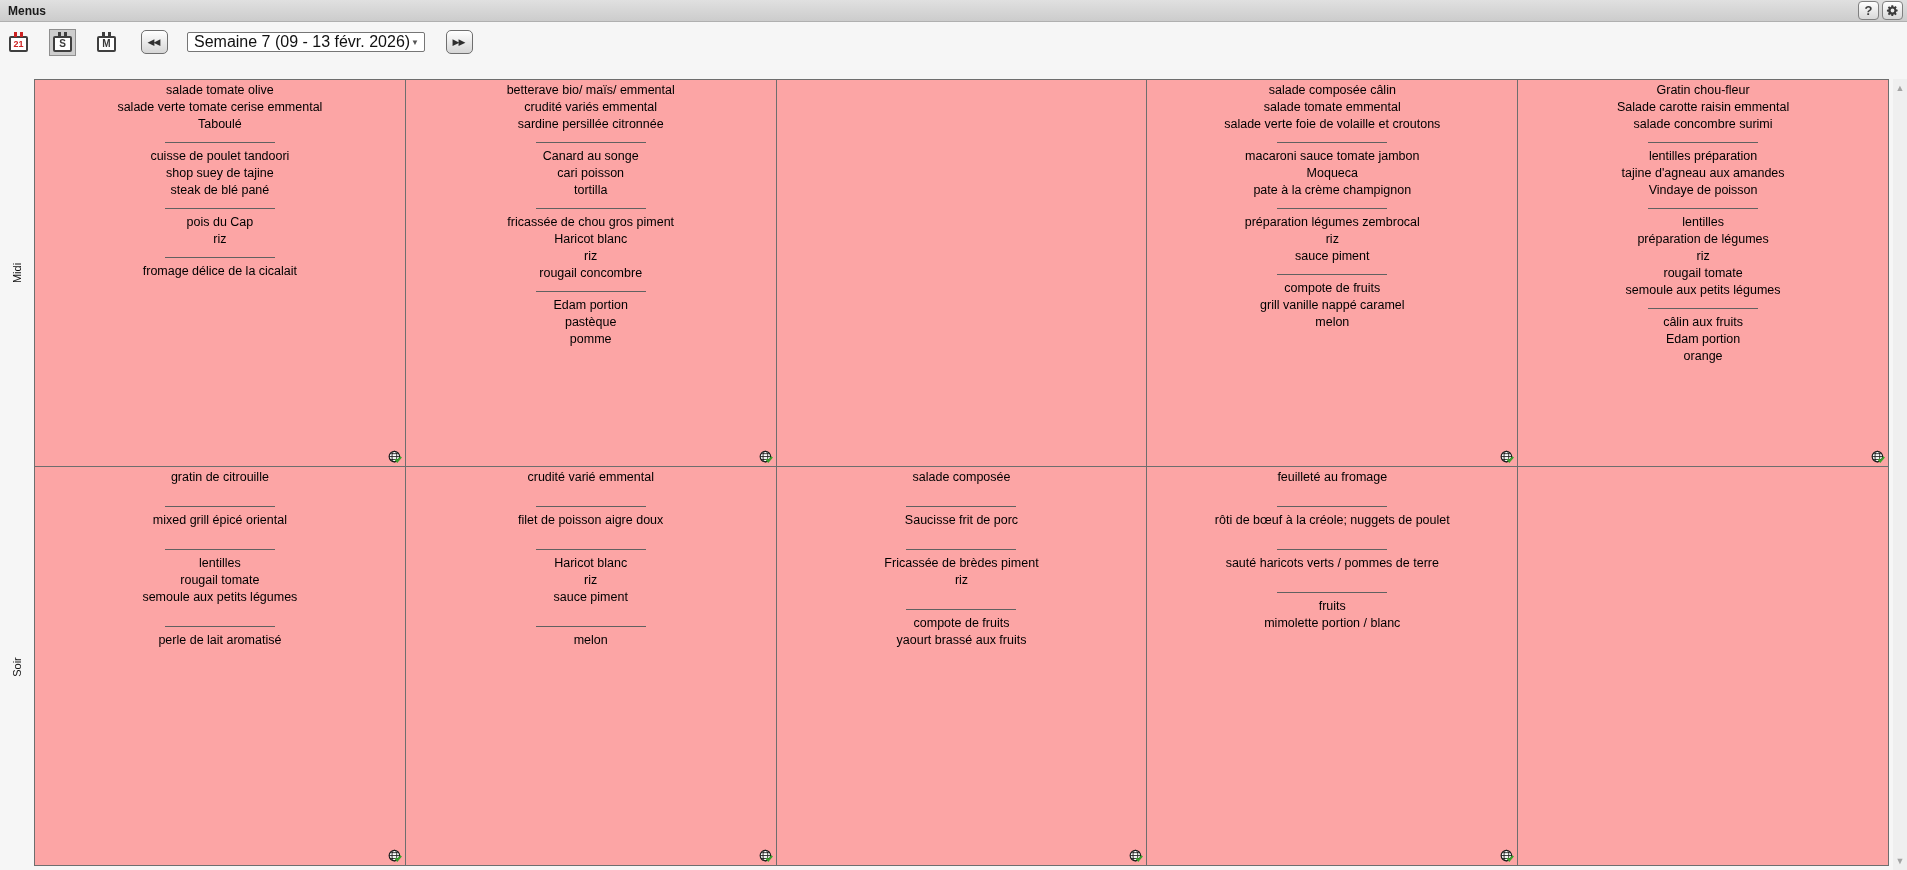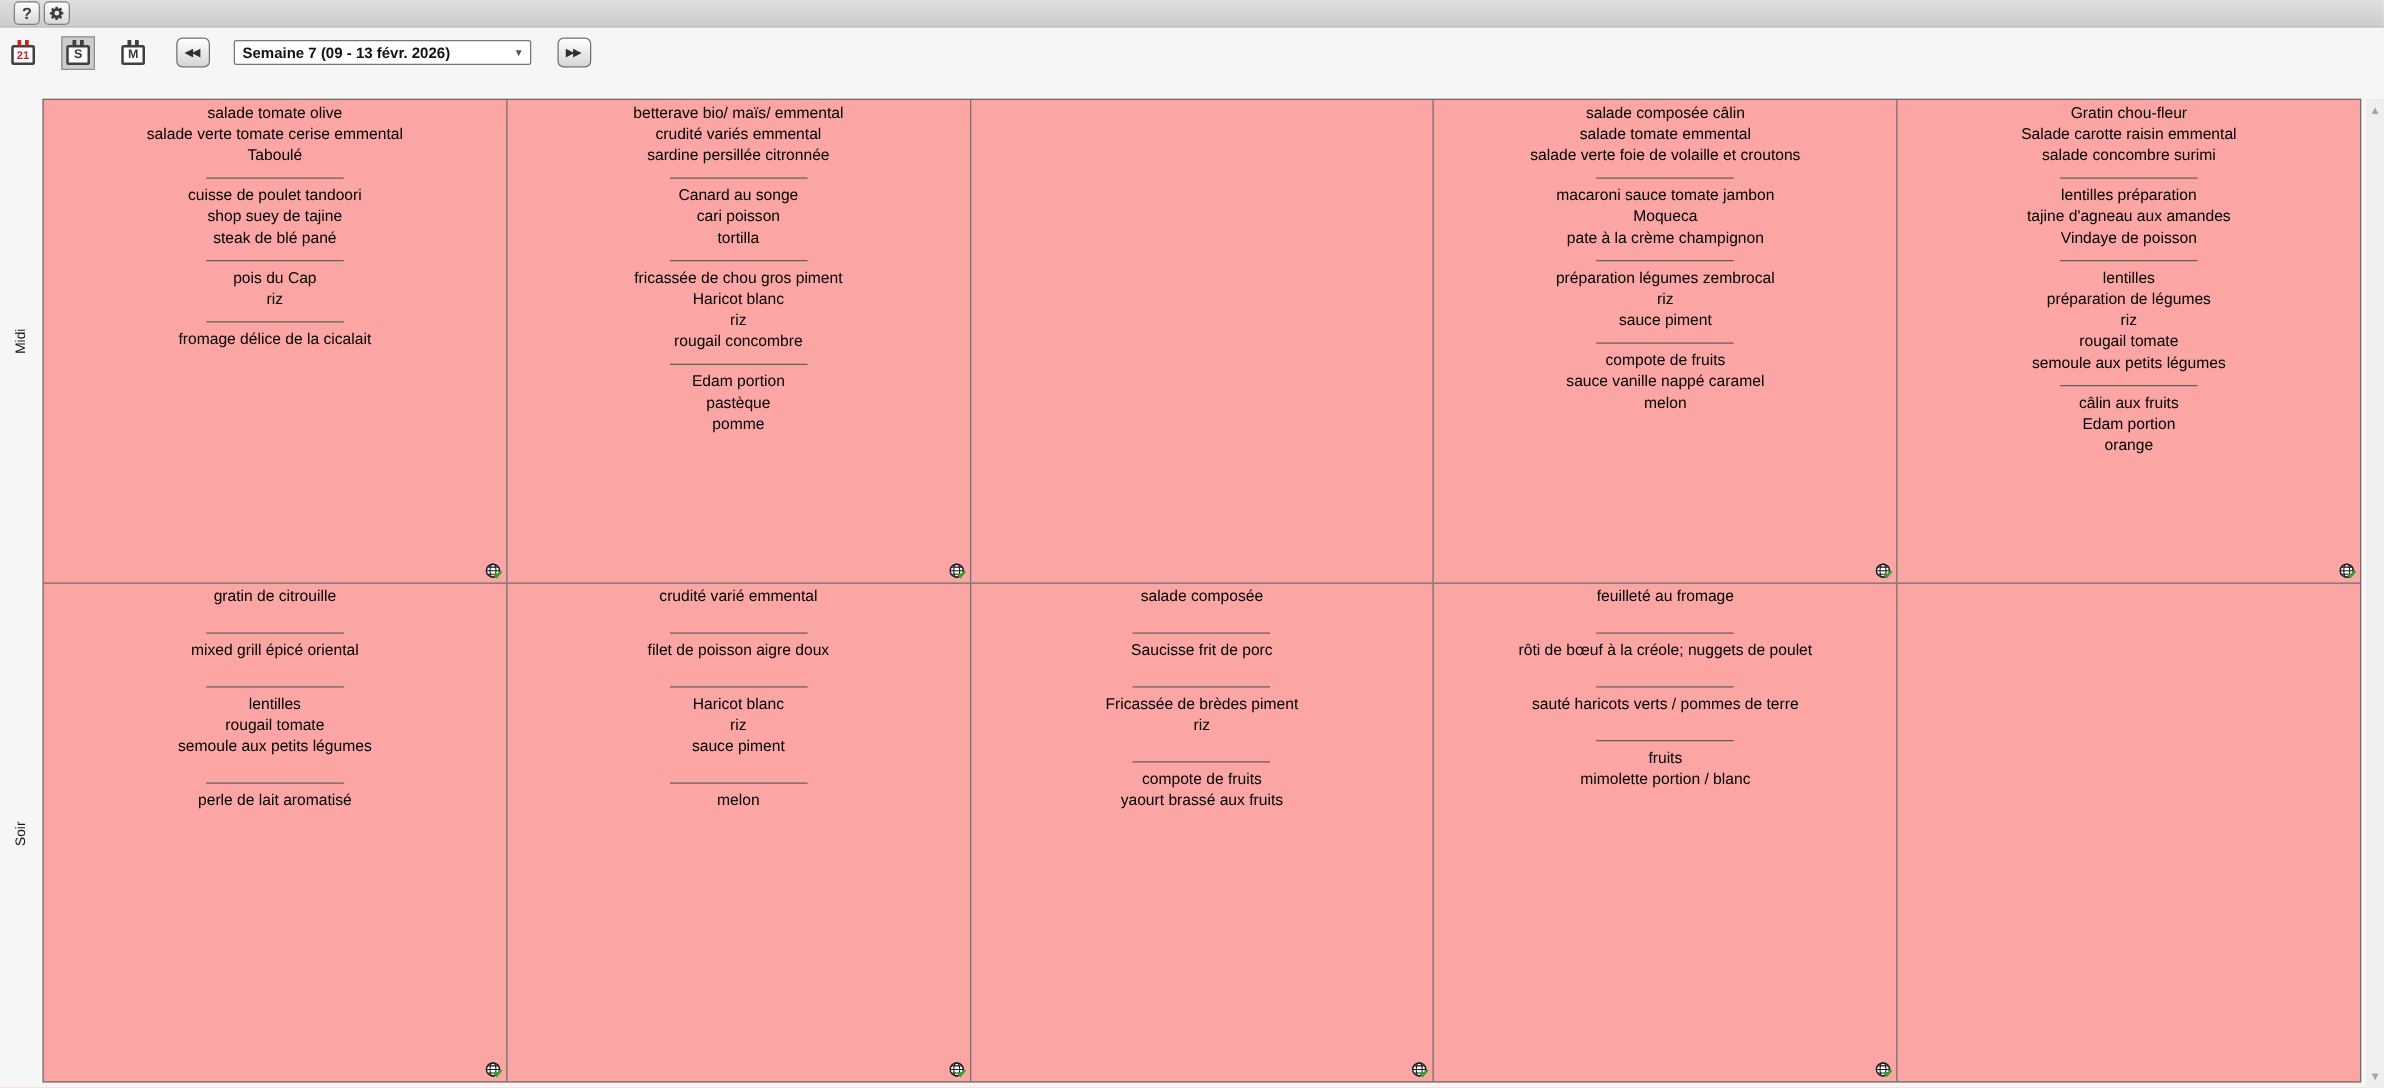--- a/index.html
+++ b/index.html
@@ -27,21 +27,21 @@
   .cal .ring { position:absolute; top:-6px; width:3px; height:5px; background:#3f3f3f; }
   .cal .ring.l { left:3px; } .cal .ring.r { right:3px; }
   .cal-label { font-size:10px; font-weight:bold; color:#3a3a3a; line-height:1; }
   .cal.red .cal-label { color:#cc2222; font-size:9px; }
   .cal.red .ring { background:#cc2222; }
   .nav-btn { height:24px; min-width:27px; border:1px solid #6f6f6f; border-radius:5px;
              background:linear-gradient(#ffffff,#d6d6d6); color:#2f2f2f; font-size:9px;
              letter-spacing:-1px; padding:0 5px 0 3px; margin-left:4px; font-family:inherit; }
   .dropdown { width:238px; height:20px; margin-left:2px; border:1px solid #767676; border-radius:2px;
               background:#fff; display:flex; align-items:center; padding:0 5px 0 6px; }
-  .dropdown .dd-value { flex:1; font-size:12px; font-weight:bold; color:#111; white-space:nowrap; overflow:hidden; }
+  .dropdown .dd-value { flex:1; font-size:16px; font-weight:normal; color:#111; white-space:nowrap; overflow:hidden; }
   .dropdown .dd-arrow { font-size:8px; color:#555; }
 
   
   .board { position:absolute; top:62px; left:0; width:1907px; height:808px; }
   .day-headers { position:absolute; top:3px; left:34px; width:1855px; display:flex; }
   .day-header { flex:1; text-align:center; font-size:12px; color:#000; }
   .menu-grid { position:absolute; top:17px; left:34px; width:1855px; height:787px;
                border:1px solid #6e6e6e; background:#fca5a5; }
   .grid-row { display:flex; width:100%; }
   .grid-row.row-midi { height:387px; border-bottom:1px solid #6e6e6e; }
@@ -61,20 +61,21 @@
   .scrollbar { position:absolute; right:0; top:17px; width:14px; height:791px; background:#efefef; }
   .scroll-arrow { position:absolute; left:0; width:14px; height:14px; display:flex;
                   align-items:center; justify-content:center; color:#a4a4a4; font-size:9px; }
   .scroll-arrow.up { top:2px; }
   .scroll-arrow.down { bottom:2px; }
 </style>
 </head>
 <body>
 
 <div class="titlebar">
+  <span class="title">Menus</span>
   <button class="tb-btn">
     <span>?</span>
   </button>
   <button class="tb-btn">
     <svg width="13" height="13" viewBox="0 0 24 24">
       <path fill-rule="evenodd" fill="#3c3c3c" d="M21.5 13.6v-3.2l-2.7-.5a7 7 0 0 0-.6-1.5l1.6-2.3-2.3-2.3-2.3 1.6a7 7 0 0 0-1.5-.6L13.2 2.5h-3.2l-.5 2.7a7 7 0 0 0-1.5.6L5.7 4.2 3.4 6.5 5 8.8a7 7 0 0 0-.6 1.5l-2.7.5v3.2l2.7.5a7 7 0 0 0 .6 1.5l-1.6 2.3 2.3 2.3 2.3-1.6a7 7 0 0 0 1.5.6l.5 2.7h3.2l.5-2.7a7 7 0 0 0 1.5-.6l2.3 1.6 2.3-2.3-1.6-2.3a7 7 0 0 0 .6-1.5zM12 15.5a3.5 3.5 0 1 1 0-7 3.5 3.5 0 0 1 0 7z"></path>
     </svg>
   </button>
 </div>
 
@@ -173,21 +174,21 @@
           <div class="sep"></div>
           <div class="line">macaroni sauce tomate jambon</div>
           <div class="line">Moqueca</div>
           <div class="line">pate à la crème champignon</div>
           <div class="sep"></div>
           <div class="line">préparation légumes zembrocal</div>
           <div class="line">riz</div>
           <div class="line">sauce piment</div>
           <div class="sep"></div>
           <div class="line">compote de fruits</div>
-          <div class="line">sauce vanille nappé caramel</div>
+          <div class="line">grill vanille nappé caramel</div>
           <div class="line">melon</div>
           <svg class="globe" viewBox="0 0 16 16">
             <circle cx="7.3" cy="7.5" r="6" fill="#fff" stroke="#1a1a1a" stroke-width="1.3"></circle>
             <ellipse cx="7.3" cy="7.5" rx="2.7" ry="6" fill="none" stroke="#1a1a1a"></ellipse>
             <line x1="1.3" y1="7.5" x2="13.3" y2="7.5" stroke="#1a1a1a"></line>
             <line x1="2.2" y1="4.2" x2="12.4" y2="4.2" stroke="#1a1a1a"></line>
             <line x1="2.2" y1="10.8" x2="12.4" y2="10.8" stroke="#1a1a1a"></line>
             <path d="M8.5 10.5 L10.6 13 L15 7.8" fill="none" stroke="#3aa02c" stroke-width="2.4"></path>
           </svg>
         </div>

